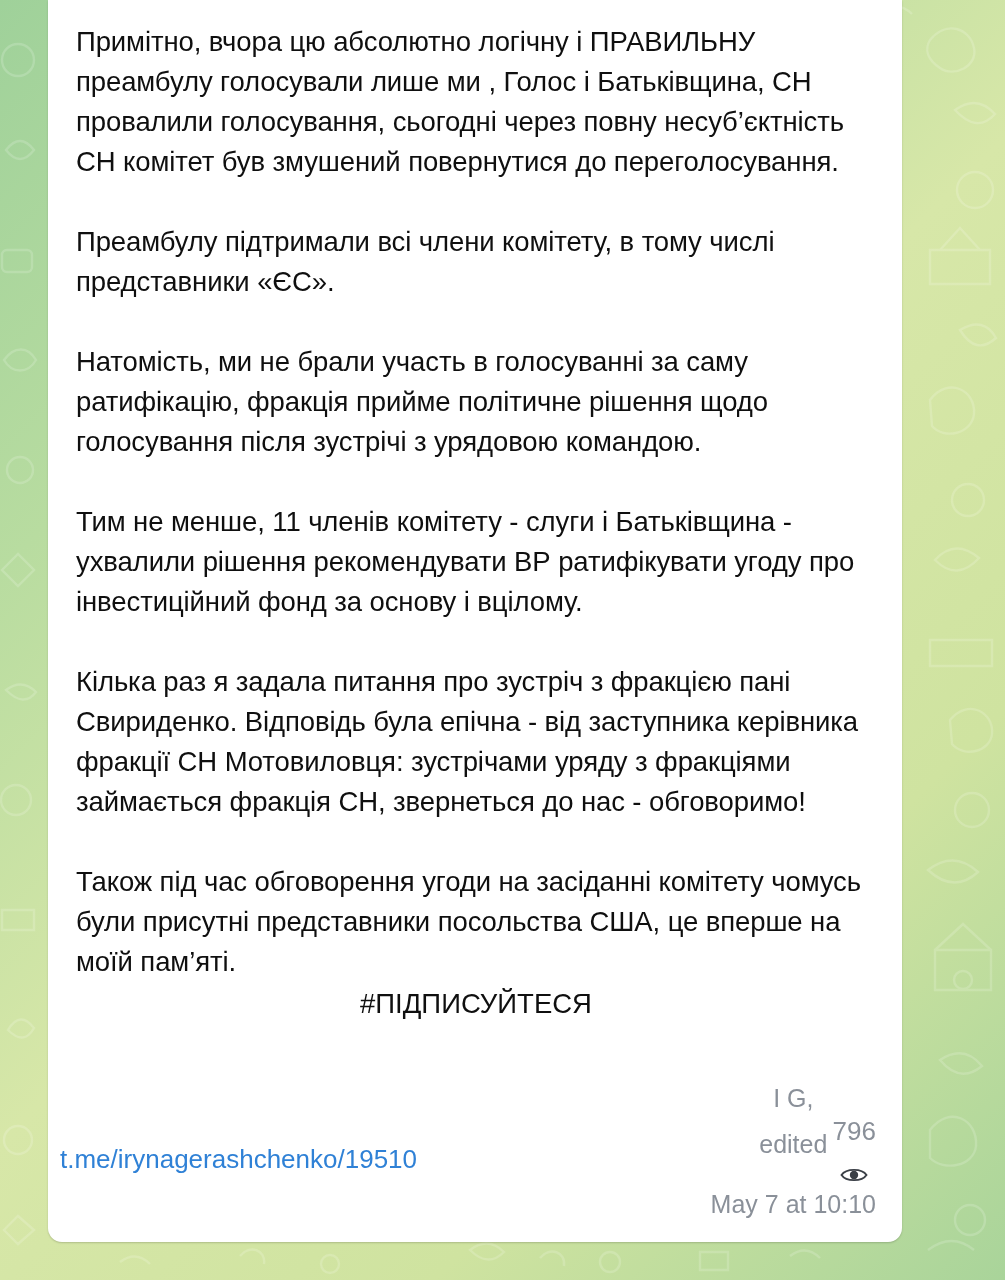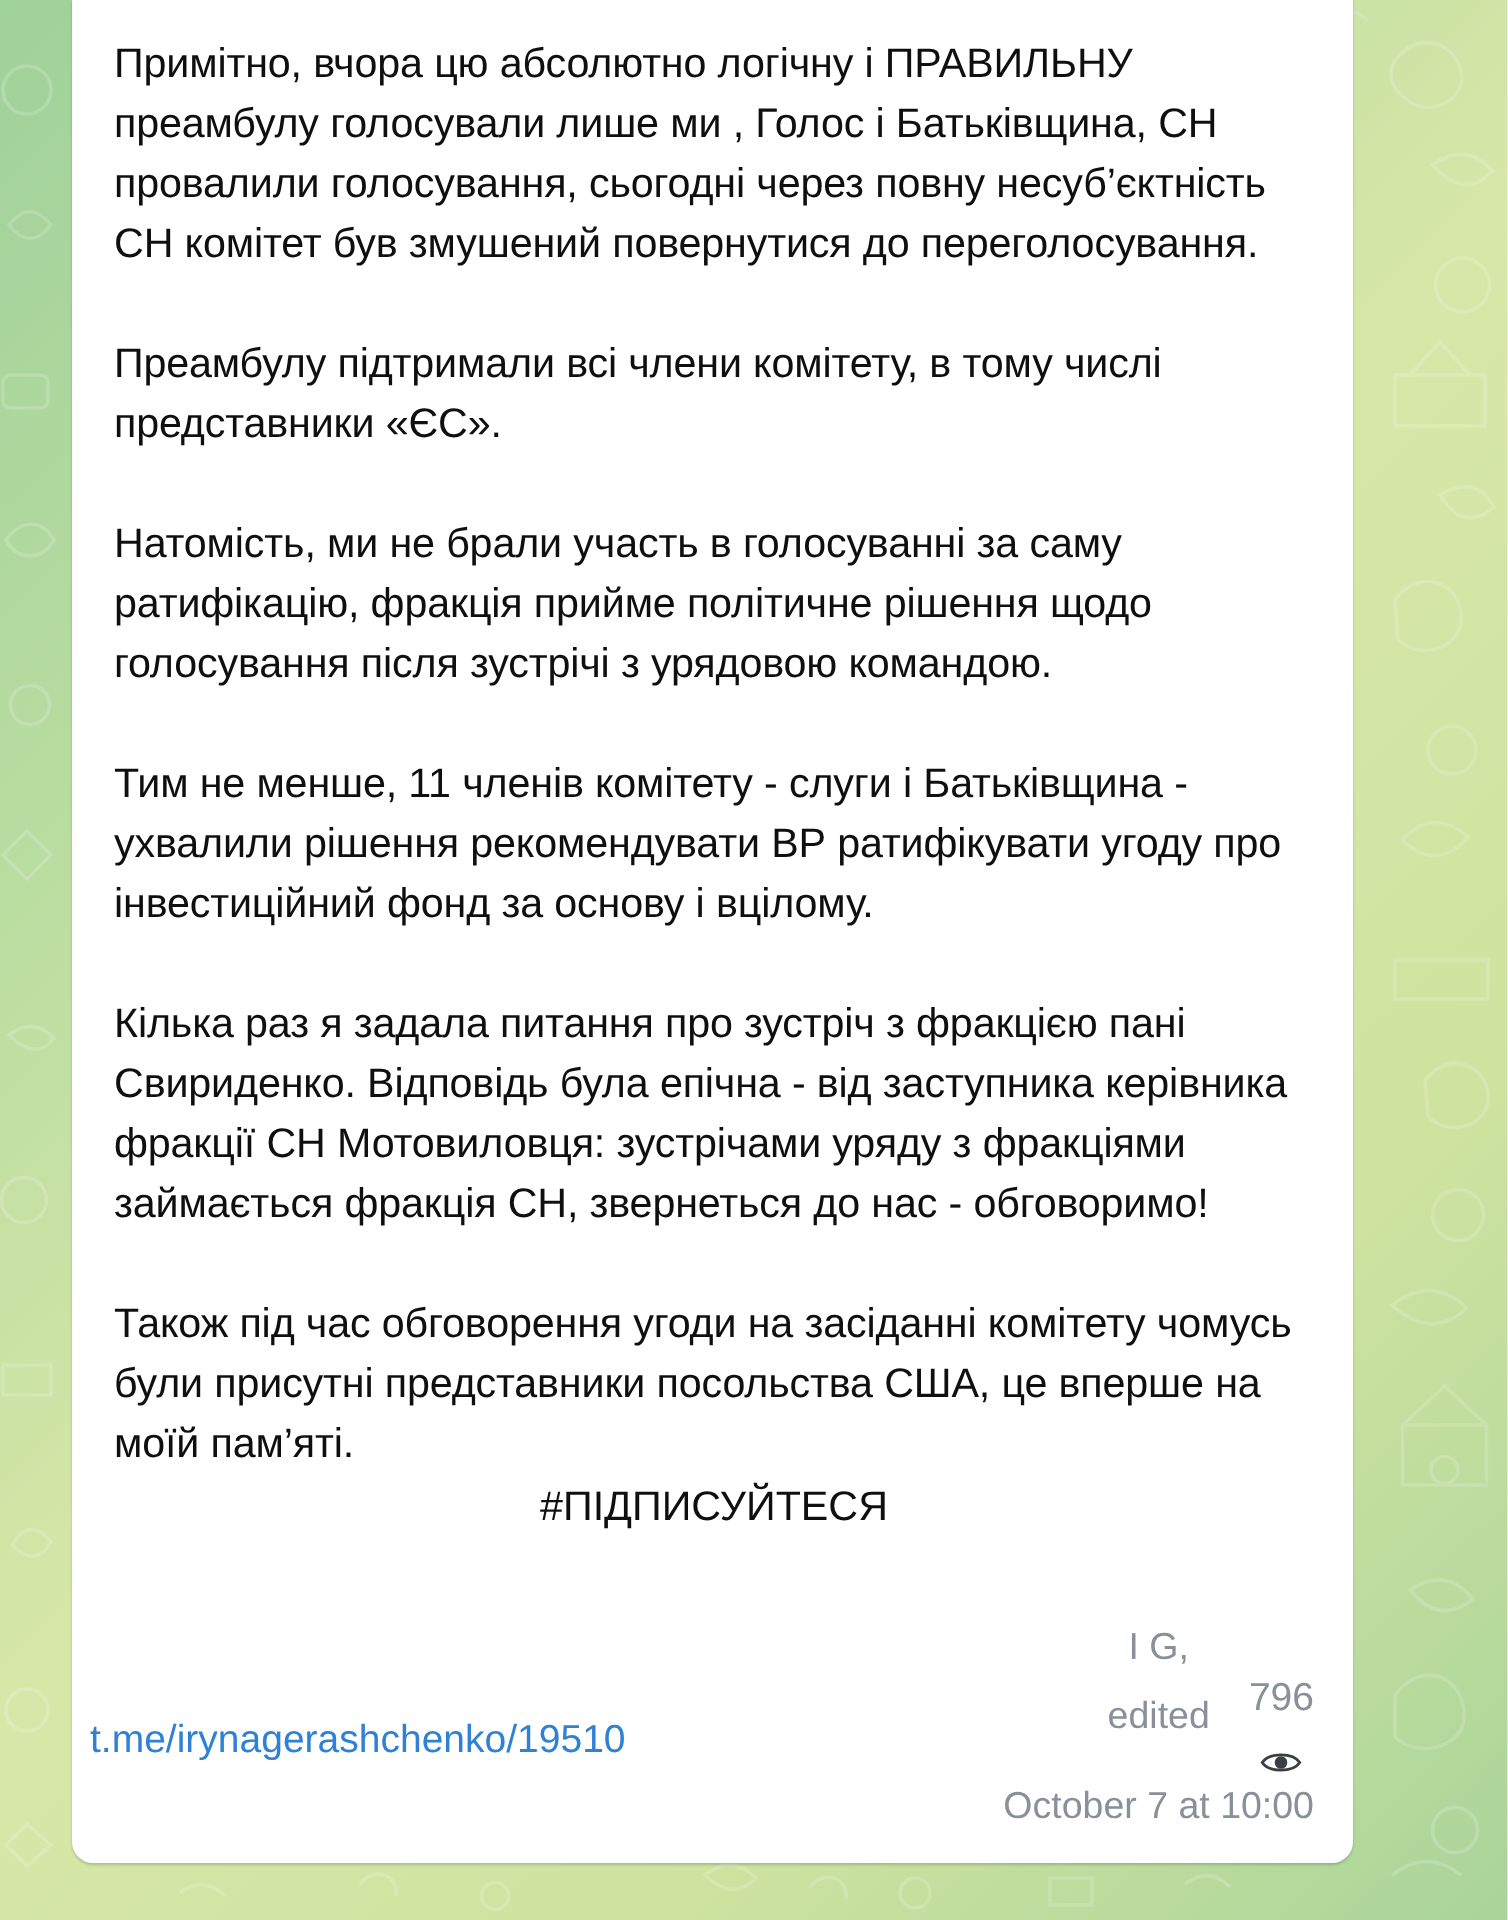--- a/index.html
+++ b/index.html
@@ -202,17 +202,17 @@
             <circle cx="14" cy="9" r="4.2" fill="#3a3f46"></circle>
           </svg>
         </span>
       </div>
     </div>
 
     <div class="meta-row">
       <span>I G,</span>
       <span>edited</span>
       <span class="meta-sep"></span>
-      <span>October 7 at 10:00</span>
+      <span>May 7 at 10:10</span>
     </div>
 
   </div>
 </div>
 
 </body></html>

